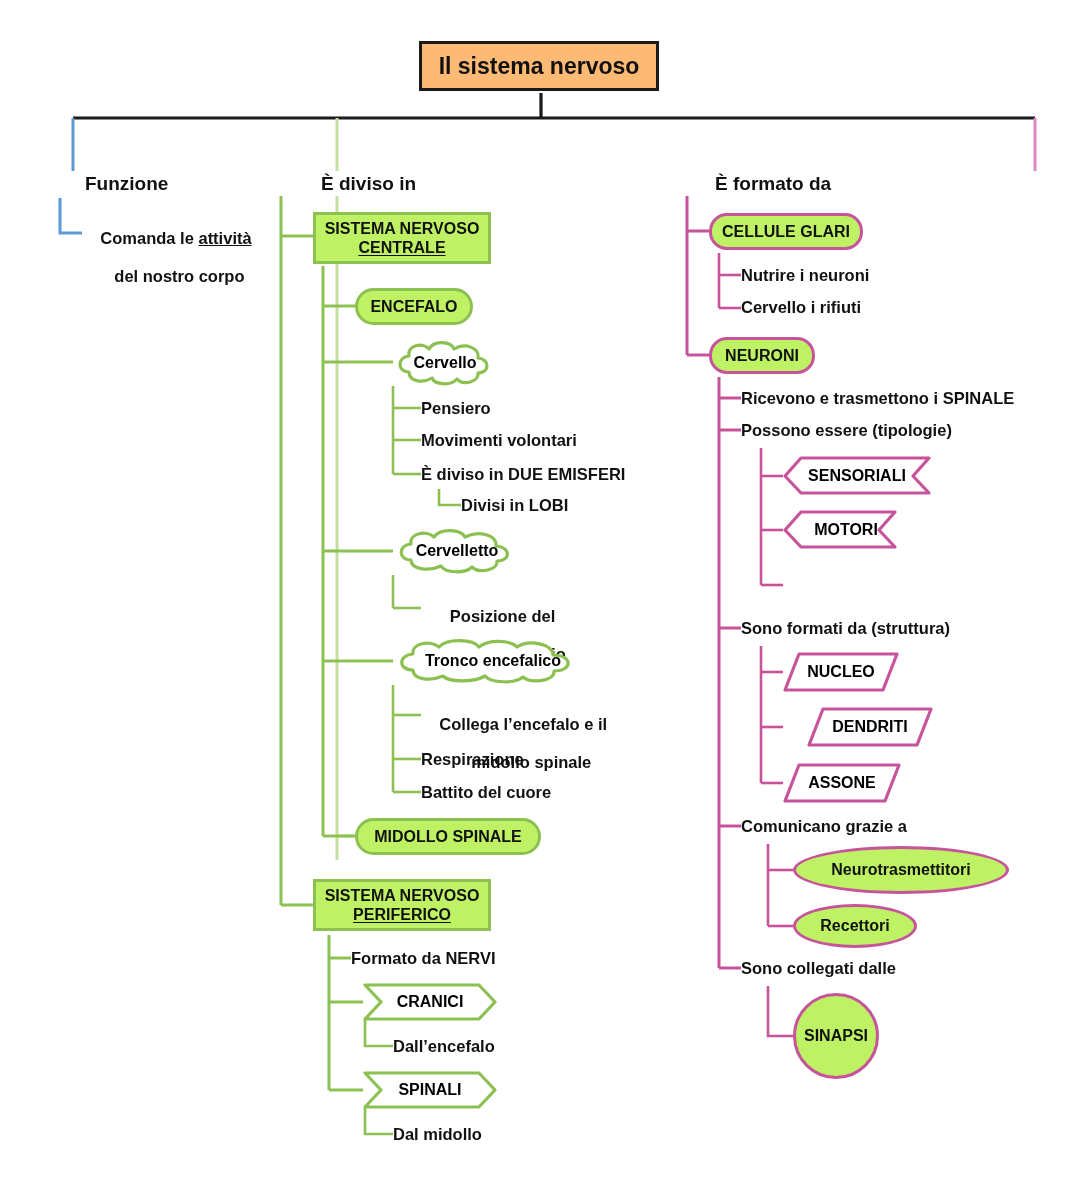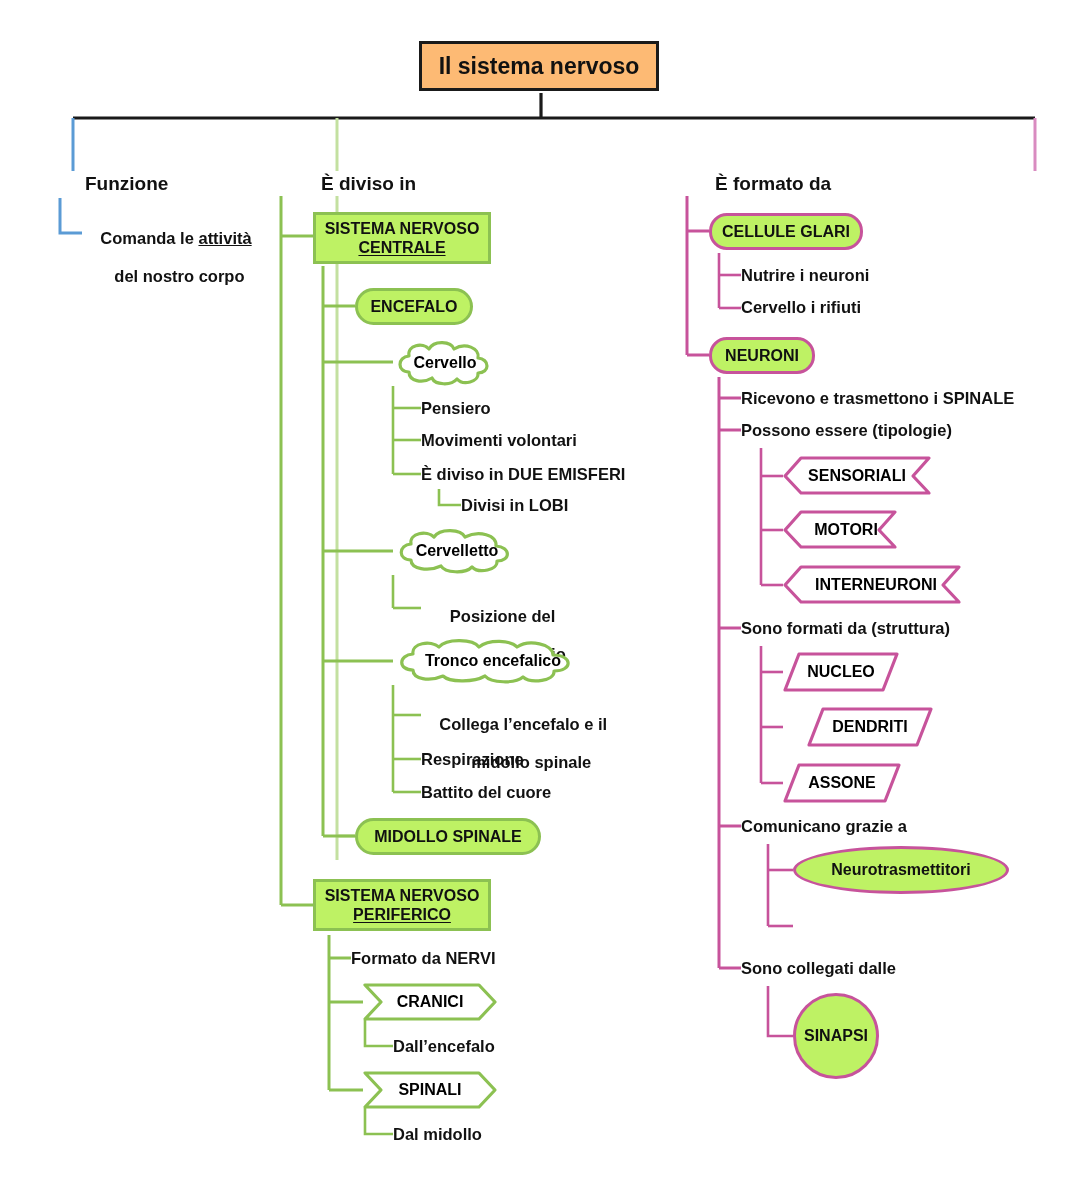--- a/index.html
+++ b/index.html
@@ -267,26 +267,20 @@
     <div class="lbl" style="font-size:16px;">SENSORIALI</div>
   </div>
 
   <div class="shapewrap" style="left:783px;top:510px;width:114px;height:39px;">
     <svg width="114" height="39" viewBox="0 0 114 39">
       <path d="M18,2 L112,2 L96,20 L112,37 L18,37 L2,20 Z" fill="#fff" stroke="#C7539B" stroke-width="3.2" stroke-linejoin="round"></path>
     </svg>
     <div class="lbl" style="font-size:16px;padding-left:6px;">MOTORI</div>
   </div>
 
-  <div class="shapewrap" style="left:783px;top:565px;width:178px;height:39px;">
-    <svg width="178" height="39" viewBox="0 0 178 39">
-      <path d="M18,2 L176,2 L160,20 L176,37 L18,37 L2,20 Z" fill="#fff" stroke="#C7539B" stroke-width="3.2" stroke-linejoin="round"></path>
-    </svg>
-    <div class="lbl" style="font-size:16px;padding-left:4px;">INTERNEURONI</div>
-  </div>
 
   <div class="leaf" style="left:741px;top:619px;">Sono formati da (struttura)</div>
 
   <div class="shapewrap" style="left:783px;top:652px;width:116px;height:40px;">
     <svg width="116" height="40" viewBox="0 0 116 40">
       <path d="M16,2 L114,2 L100,38 L2,38 Z" fill="#fff" stroke="#C7539B" stroke-width="3.2" stroke-linejoin="round"></path>
     </svg>
     <div class="lbl" style="font-size:16px;">NUCLEO</div>
   </div>
 
@@ -301,18 +295,19 @@
     <svg width="118" height="40" viewBox="0 0 118 40">
       <path d="M16,2 L116,2 L102,38 L2,38 Z" fill="#fff" stroke="#C7539B" stroke-width="3.2" stroke-linejoin="round"></path>
     </svg>
     <div class="lbl" style="font-size:16px;">ASSONE</div>
   </div>
 
   <div class="leaf" style="left:741px;top:817px;">Comunicano grazie a</div>
 
   <div class="node ellipse" style="--c:#C7539B;left:793px;top:846px;width:216px;height:48px;font-size:16px;">Neurotrasmettitori</div>
 
+  <div class="node ellipse" style="--c:#C7539B;left:793px;top:904px;width:124px;height:44px;font-size:16px;">Recettori</div>
 
   <div class="leaf" style="left:741px;top:959px;">Sono collegati dalle</div>
 
   <div class="node circle" style="--c:#C7539B;left:793px;top:993px;width:86px;height:86px;font-size:16px;">SINAPSI</div>
 
 </div>
 
 </body></html>

